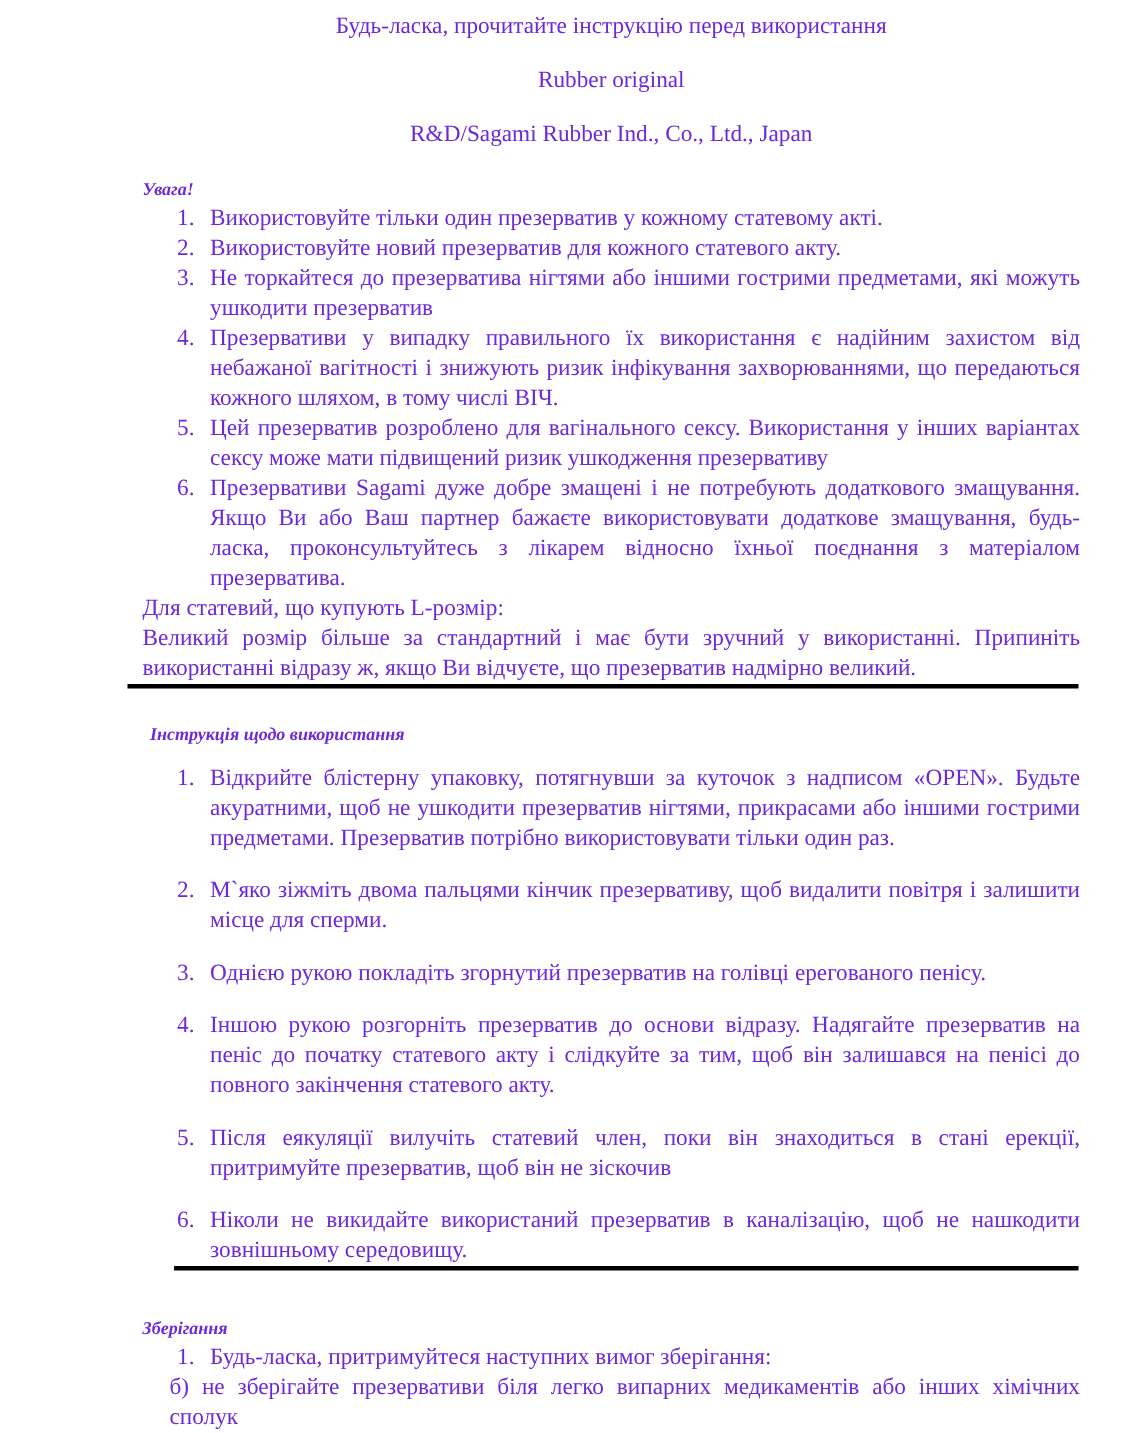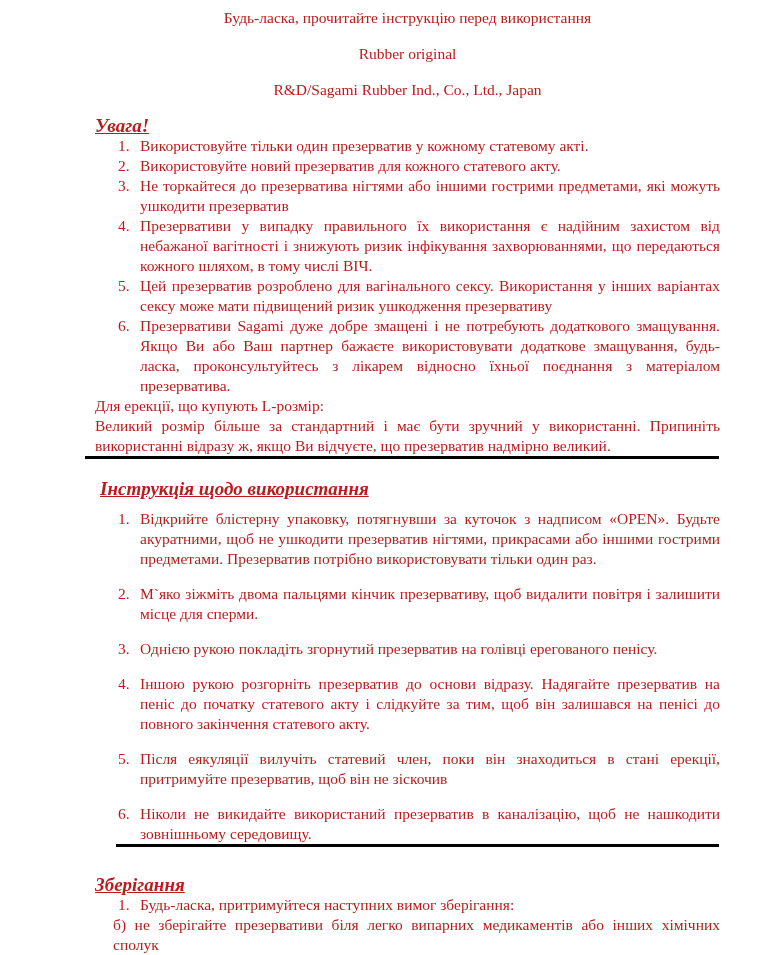--- a/index.html
+++ b/index.html
@@ -9,37 +9,36 @@
   }
   .page {
     position: relative;
     width: 759px;
     height: 955px;
     background: #ffffff;
     overflow: hidden;
     font-family: "Liberation Serif", "DejaVu Serif", serif;
     font-size: 15.5px;
     line-height: 20px;
-    color: #b91c1c;
+    color: #6d28d9;
   }
   .content {
     padding: 8px 39px 0 95px; 
   }
   .title-line {
     margin: 0 0 16px 0;
     text-align: center;
     white-space: nowrap;
   }
   .title-line:last-of-type { margin-bottom: 0; }
   .section-heading {
     font-weight: bold;
     font-style: italic;
-    font-size: 19px;
+    font-size: 12px;
     margin: 10px 0 0 0;
-    text-decoration: underline;
   }
   .usage-heading { margin: 20px 0 0 5px; }
   .storage-heading { margin: 28px 0 0 0; }
   .num-list { margin: 0; padding: 0; }
   .li-row { display: flex; }
   .li-num {
     flex: none;
     width: 22px;
     margin-left: 23px; 
   }
@@ -93,21 +92,21 @@
       <div class="li-row">
         <span class="li-num">5.</span>
         <span class="li-text">Цей презерватив розроблено для вагінального сексу. Використання у інших варіантах сексу може мати підвищений ризик ушкодження презервативу</span>
       </div>
       <div class="li-row">
         <span class="li-num">6.</span>
         <span class="li-text">Презервативи Sagami дуже добре змащені і не потребують додаткового змащування. Якщо Ви або Ваш партнер бажаєте використовувати додаткове змащування, будь-ласка, проконсультуйтесь з лікарем відносно їхньої поєднання з матеріалом презерватива.</span>
       </div>
     </div>
 
-    <p class="lsize-intro">Для ерекції, що купують L-розмір:</p>
+    <p class="lsize-intro">Для статевий, що купують L-розмір:</p>
     <p class="lsize-body">Великий розмір більше за стандартний і має бути зручний у використанні. Припиніть використанні відразу ж, якщо Ви відчуєте, що презерватив надмірно великий.</p>
 
     <hr class="rule rule-1">
 
     <p class="section-heading usage-heading">Інструкція щодо використання</p>
 
     <div class="num-list usage-list">
       <div class="li-row">
         <span class="li-num">1.</span>
         <span class="li-text">Відкрийте блістерну упаковку, потягнувши за куточок з надписом «OPEN». Будьте акуратними, щоб не ушкодити презерватив нігтями, прикрасами або іншими гострими предметами. Презерватив потрібно використовувати тільки один раз.</span>

